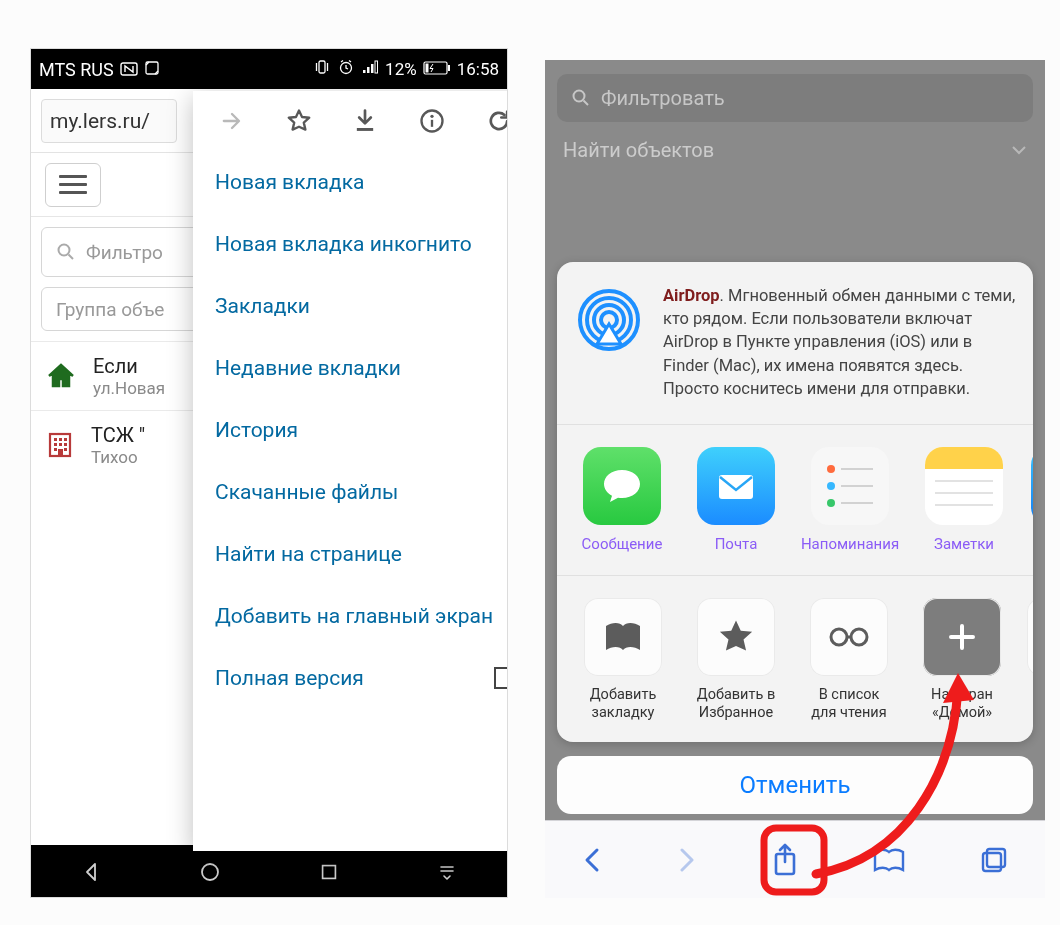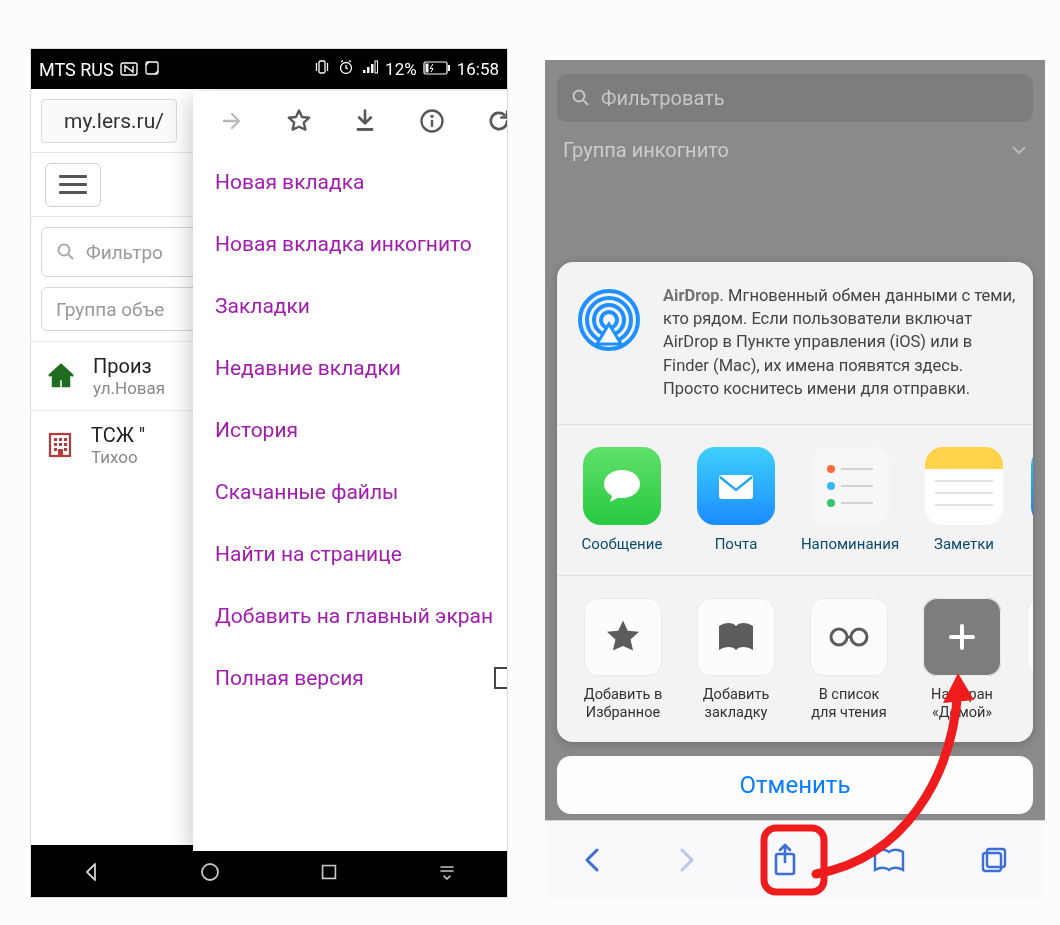--- a/index.html
+++ b/index.html
@@ -26,21 +26,21 @@
   }
   .android-status .left { display:flex; align-items:center; gap:6px; }
   .android-status .right { margin-left:auto; display:flex; align-items:center; gap:6px; font-size:17px;}
   .sbicon { display:inline-block; }
   .android-urlbar {
     height: 64px; background: #fff; border-bottom:1px solid #e3e3e3;
     display:flex; align-items:center; padding:0 10px; gap:8px;
   }
   .url-pill {
     height: 44px; background:#fafafa; border:1px solid #dcdcdc; border-radius:4px;
-    display:flex; align-items:center; padding:0 22px; font-size:21px; color:#333;
+    display:flex; align-items:center; padding:0 8px; font-size:21px; color:#333;
     width: 136px; overflow:hidden; white-space:nowrap;
   }
   .android-content { position:relative; height: 692px; background:#fff; }
   .bg-header { height:64px; border-bottom:1px solid #e6e6e6; display:flex; align-items:center; padding:0 14px;}
   .hamburger { width:56px; height:44px; border:1px solid #cfcfcf; border-radius:6px; display:flex; flex-direction:column; justify-content:center; align-items:center; gap:5px;}
   .hamburger span{width:28px;height:3px;background:#555;border-radius:1px;}
   .bg-filter { margin:10px 10px; height:50px; border:1px solid #d6d6d6; border-radius:6px; display:flex; align-items:center; padding:0 14px; gap:10px; color:#999; font-size:19px;}
   .bg-group { margin:0 10px 10px; height:44px; border:1px solid #d6d6d6; border-radius:6px; display:flex; align-items:center; padding:0 14px; color:#999; font-size:19px;}
   .bg-list-item { border-top:1px solid #eaeaea; display:flex; align-items:center; padding:12px 14px; gap:16px;}
   .bg-list-item .txt { display:flex; flex-direction:column;}
@@ -53,21 +53,21 @@
   
   .chrome-menu {
     position:absolute; left:162px; top:42px; width:345px; height:760px;
     background:#fff; box-shadow:0 6px 24px rgba(0,0,0,0.25);
     display:flex; flex-direction:column;
     z-index:10;
   }
   .menu-iconrow { height:60px; display:flex; align-items:center; justify-content:space-around; padding:0 6px;}
   .menu-iconrow svg { color:#585858; }
   .menu-items { flex:1; overflow:hidden; }
-  .menu-item { height:62px; display:flex; align-items:center; padding:0 22px; font-size:21px; color:#a21caf; justify-content:space-between;}
+  .menu-item { height:62px; display:flex; align-items:center; padding:0 22px; font-size:21px; color:#0369a1; justify-content:space-between;}
   .chkbox { width:22px; height:22px; border:2.5px solid #444; }
 
   
   .ios-phone {
     position:absolute; left:545px; top:48px; width:500px; height:850px;
     overflow:hidden;
   }
   .ios-bg-top {
     position:absolute; left:0; top:12px; width:100%; height:772px;
     background:#8a8a8a;
@@ -90,25 +90,25 @@
     overflow:hidden;
   }
   .airdrop-row{
     display:flex; gap:18px; padding:22px 16px 24px;
     border-bottom:1px solid #e0e0e0;
     min-height:130px;
     align-items:flex-start;
   }
   .airdrop-icon{ width:72px; height:72px; flex:0 0 72px; }
   .airdrop-text{ font-size:16.5px; line-height:1.4; color:#444;}
-  .airdrop-text b{ color:#737373; }
+  .airdrop-text b{ color:#7f1d1d; }
   .share-shelf{ display:flex; gap:20px; padding:22px 18px; border-bottom:1px solid #e0e0e0; overflow:hidden; align-items:flex-start;}
   .share-app{ display:flex; flex-direction:column; align-items:center; width:94px; flex:0 0 94px;}
   .app-icon{ width:78px; height:78px; border-radius:18px; display:flex; align-items:center; justify-content:center;}
-  .app-label{ margin-top:10px; font-size:15px; color:#0c4a6e; text-align:center;}
+  .app-label{ margin-top:10px; font-size:15px; color:#8b5cf6; text-align:center;}
   .action-shelf{ display:flex; gap:17px; padding:22px 18px 20px; overflow:hidden; align-items:flex-start;}
   .action-item{ display:flex; flex-direction:column; align-items:center; width:96px; flex:0 0 96px;}
   .action-icon{ width:78px; height:78px; border-radius:14px; background:#fcfcfc; display:flex; align-items:center; justify-content:center; box-shadow:inset 0 0 0 1px #eaeaea;}
   .action-label{ margin-top:10px; font-size:14.5px; color:#333; text-align:center; line-height:1.25;}
   .ios-cancel{
     position:absolute; left:12px; right:12px; bottom:18px; height:58px;
     background:#fdfdfd; border-radius:14px;
     display:flex; align-items:center; justify-content:center;
     font-size:24px; color:#0a7cff; font-weight:400;
   }
@@ -202,21 +202,21 @@
     <div class="bg-group">
       <span>Группа объе</span>
     </div>
     <div class="bg-list-item">
       <svg width="32" height="32" viewBox="0 0 32 32">
           <path d="M4 16 L16 5 L28 16 M8 14 v12 h6 v-7 h4 v7 h6 v-12" fill="none" stroke="#1f6b1f" stroke-width="2.5"></path>
           <path d="M10 26 h12" fill="none"></path>
           <path d="M16 5 L28 16 L25 16 L25 26 L19 26 L19 19 L13 19 L13 26 L7 26 L7 16 L4 16 Z" fill="#1f6b1f"></path>
         </svg>
       <div class="txt">
-        <span class="t1">Произ</span>
+        <span class="t1">Если</span>
         <span class="t2">ул.Новая</span>
       </div>
     </div>
     <div class="bg-list-item">
       <svg width="30" height="30" viewBox="0 0 30 30">
           <rect x="5" y="4" width="20" height="22" fill="none" stroke="#b83a3a" stroke-width="2.2"></rect>
           <rect x="9" y="8" width="3" height="3" fill="#b83a3a"></rect>
           <rect x="14" y="8" width="3" height="3" fill="#b83a3a"></rect>
           <rect x="19" y="8" width="3" height="3" fill="#b83a3a"></rect>
           <rect x="9" y="13" width="3" height="3" fill="#b83a3a"></rect>
@@ -306,21 +306,21 @@
 <div class="ios-phone">
   <div class="ios-bg-top">
     <div class="ios-filter">
       <svg width="20" height="20" viewBox="0 0 20 20">
           <circle cx="8" cy="8" r="5.5" stroke="#c7c7c7" stroke-width="2" fill="none"></circle>
           <path d="M12.5 12.5 L17 17" stroke="#c7c7c7" stroke-width="2"></path>
         </svg>
       <span>Фильтровать</span>
     </div>
     <div class="ios-group-row">
-      <span>Группа инкогнито</span>
+      <span>Найти объектов</span>
       <svg width="16" height="12" viewBox="0 0 16 12">
           <path d="M2 3 L8 9 L14 3" fill="none" stroke="#b8b8b8" stroke-width="2"></path>
         </svg>
     </div>
 
     <div class="ios-sheet">
       <div class="airdrop-row">
         <div class="airdrop-icon">
           <svg width="72" height="72" viewBox="0 0 72 72">
             <circle cx="36" cy="36" r="8" fill="none" stroke="#1e90ff" stroke-width="4"></circle>
@@ -378,33 +378,33 @@
           <div class="app-label">Заметки</div>
         </div>
         <div class="share-app" style="width:30px;flex:0 0 30px">
           <div class="app-icon" style="background:linear-gradient(#39c4ff,#1279ef);width:30px;border-radius:18px 0 0 18px"></div>
         </div>
       </div>
 
       <div class="action-shelf">
         <div class="action-item">
           <div class="action-icon">
+            <svg width="46" height="46" viewBox="0 0 46 46">
+                <path d="M6 12 C12 8 20 8 23 12 C26 8 34 8 40 12 V36 C34 32 26 32 23 36 C20 32 12 32 6 36 Z" fill="#5c5c5c"></path>
+              </svg>
+          </div>
+          <div class="action-label"><span>Добавить</span><br><span>закладку</span></div>
+        </div>
+        <div class="action-item">
+          <div class="action-icon">
             <svg width="44" height="44" viewBox="0 0 24 24">
                 <path d="M12 3 l2.6 5.6 6.2 .6 -4.7 4.2 1.4 6 L12 16.9 6.5 19.4 l1.4-6 -4.7-4.2 6.2-.6 Z" fill="#5c5c5c"></path>
               </svg>
           </div>
           <div class="action-label"><span>Добавить в</span><br><span>Избранное</span></div>
-        </div>
-        <div class="action-item">
-          <div class="action-icon">
-            <svg width="46" height="46" viewBox="0 0 46 46">
-                <path d="M6 12 C12 8 20 8 23 12 C26 8 34 8 40 12 V36 C34 32 26 32 23 36 C20 32 12 32 6 36 Z" fill="#5c5c5c"></path>
-              </svg>
-          </div>
-          <div class="action-label"><span>Добавить</span><br><span>закладку</span></div>
         </div>
         <div class="action-item">
           <div class="action-icon">
             <svg width="52" height="52" viewBox="0 0 52 52">
                 <circle cx="16" cy="26" r="8" fill="none" stroke="#5c5c5c" stroke-width="3"></circle>
                 <circle cx="36" cy="26" r="8" fill="none" stroke="#5c5c5c" stroke-width="3"></circle>
                 <path d="M24 26 h4" stroke="#5c5c5c" stroke-width="3"></path>
               </svg>
           </div>
           <div class="action-label"><span>В список</span><br><span>для чтения</span></div>

